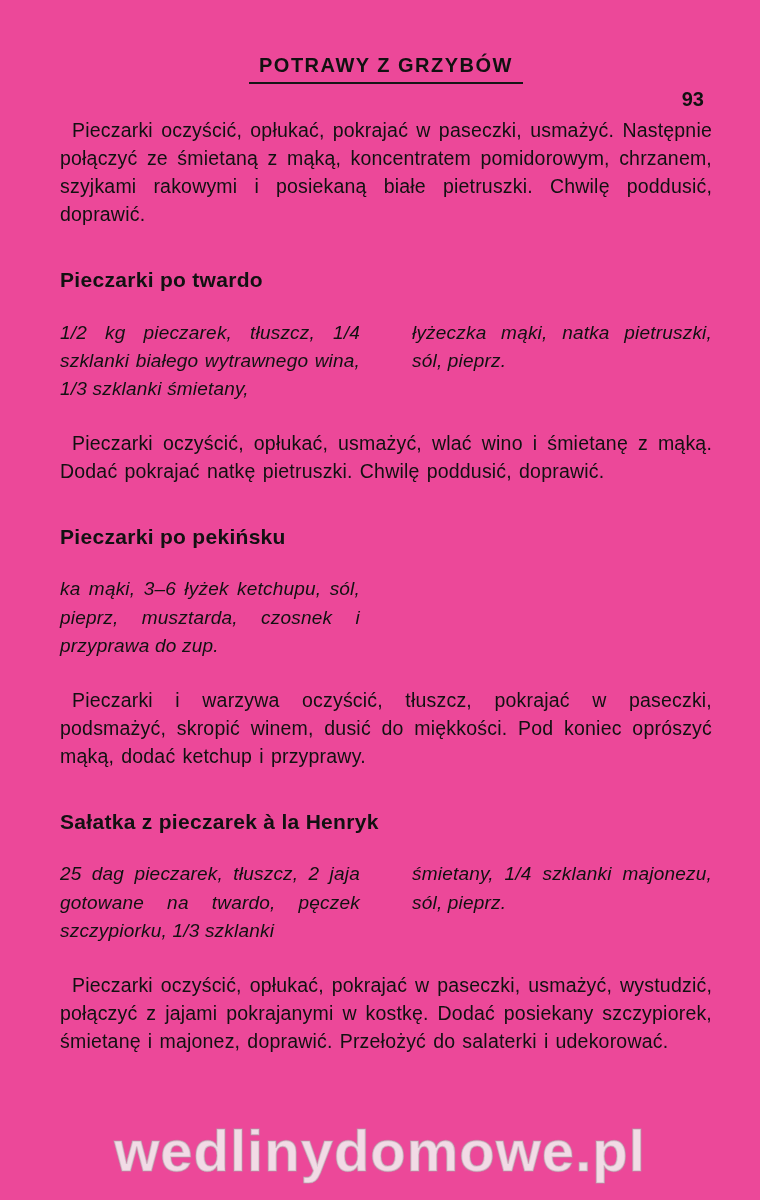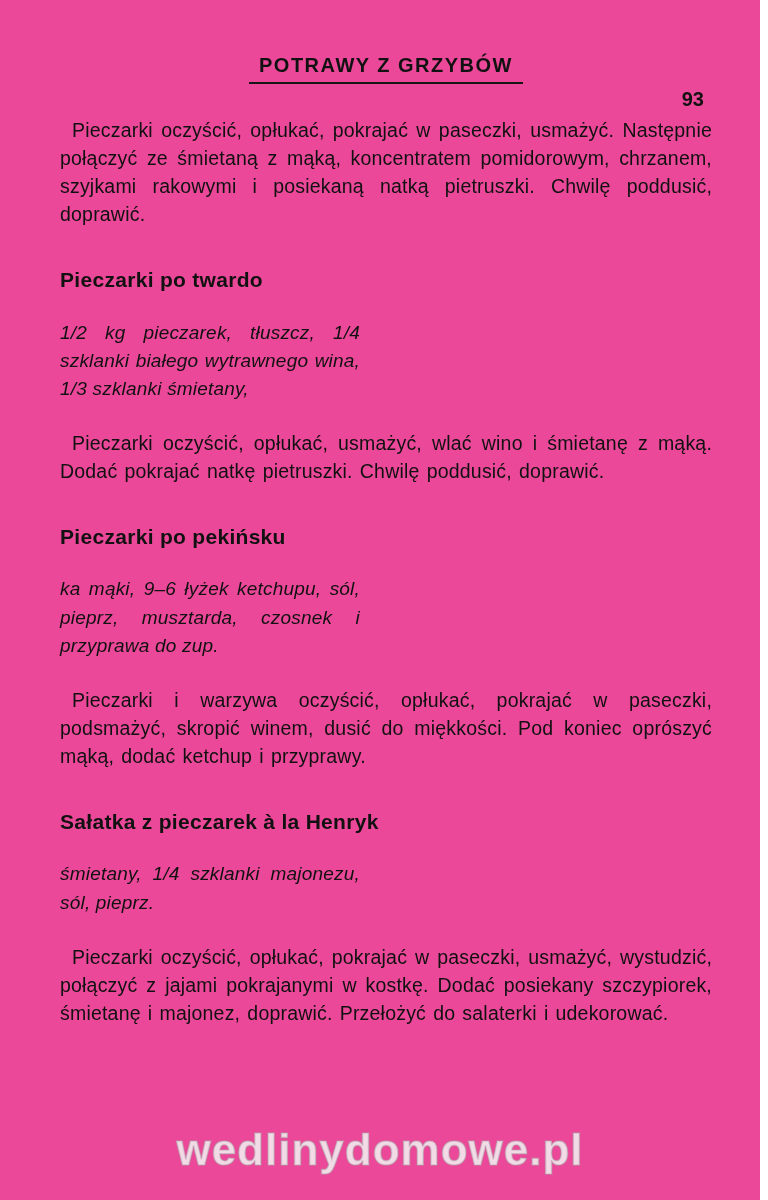--- a/index.html
+++ b/index.html
@@ -82,64 +82,66 @@
     font-size: 19px;
     line-height: 1.48;
     text-align: justify;
     letter-spacing: 0.2px;
   }
   
   .watermark {
     position: absolute;
     left: 0;
     right: 0;
-    bottom: 25px;
+    bottom: 16px;
     text-align: center;
-    font-size: 44px;
+    font-size: 58px;
     font-weight: 700;
     letter-spacing: 1px;
     color: rgba(255,255,255,0.75);
     -webkit-text-stroke: 1.5px rgba(170,170,170,0.45);
     text-shadow: 0 0 1px rgba(160,160,160,0.45);
     pointer-events: none;
     z-index: 5;
     white-space: nowrap;
   }
 </style>
 </head>
 <body>
 
 <div class="page">
 
   <header class="page-header">
     <h1 class="chapter-title">POTRAWY Z GRZYBÓW</h1>
     <span class="page-number">93</span>
   </header>
 
-  <p class="body-text indent">Pieczarki oczyścić, opłukać, pokrajać w paseczki, usmażyć. Następnie połączyć ze śmietaną z mąką, koncentratem pomidorowym, chrzanem, szyjkami rakowymi i posiekaną natką pietruszki. Chwilę poddusić, doprawić.</p>
+  <p class="body-text indent">Pieczarki oczyścić, opłukać, pokrajać w paseczki, usmażyć. Następnie połączyć ze śmietaną z mąką, koncentratem pomidorowym, chrzanem, szyjkami rakowymi i posiekaną białe pietruszki. Chwilę poddusić, doprawić.</p>
 
   <section class="recipe">
     <h2 class="recipe-title">Pieczarki po twardo</h2>
     <div class="ingredients">
       <p class="col">1/2 kg pieczarek, tłuszcz, 1/4 szklanki białego wytrawnego wina, 1/3 szklanki śmietany,</p>
+      <p class="col">łyżeczka mąki, natka pietruszki, sól, pieprz.</p>
     </div>
     <p class="body-text indent">Pieczarki oczyścić, opłukać, usmażyć, wlać wino i śmietanę z mąką. Dodać pokrajać natkę pietruszki. Chwilę poddusić, doprawić.</p>
   </section>
 
   <section class="recipe">
     <h2 class="recipe-title">Pieczarki po pekińsku</h2>
     <div class="ingredients">
-      <p class="col">ka mąki, 9–6 łyżek ketchupu, sól, pieprz, musztarda, czosnek i przyprawa do zup.</p>
+      <p class="col">ka mąki, 3–6 łyżek ketchupu, sól, pieprz, musztarda, czosnek i przyprawa do zup.</p>
     </div>
-    <p class="body-text indent">Pieczarki i warzywa oczyścić, opłukać, pokrajać w paseczki, podsmażyć, skropić winem, dusić do miękkości. Pod koniec oprószyć mąką, dodać ketchup i przyprawy.</p>
+    <p class="body-text indent">Pieczarki i warzywa oczyścić, tłuszcz, pokrajać w paseczki, podsmażyć, skropić winem, dusić do miękkości. Pod koniec oprószyć mąką, dodać ketchup i przyprawy.</p>
   </section>
 
   <section class="recipe">
     <h2 class="recipe-title narrow">Sałatka z pieczarek à la Henryk</h2>
     <div class="ingredients">
+      <p class="col">25 dag pieczarek, tłuszcz, 2 jaja gotowane na twardo, pęczek szczypiorku, 1/3 szklanki</p>
       <p class="col">śmietany, 1/4 szklanki majonezu, sól, pieprz.</p>
     </div>
     <p class="body-text indent">Pieczarki oczyścić, opłukać, pokrajać w paseczki, usmażyć, wystudzić, połączyć z jajami pokrajanymi w kostkę. Dodać posiekany szczypiorek, śmietanę i majonez, doprawić. Przełożyć do salaterki i udekorować.</p>
   </section>
 
   <div class="watermark">wedlinydomowe.pl</div>
 
 </div>
 
 </body></html>

